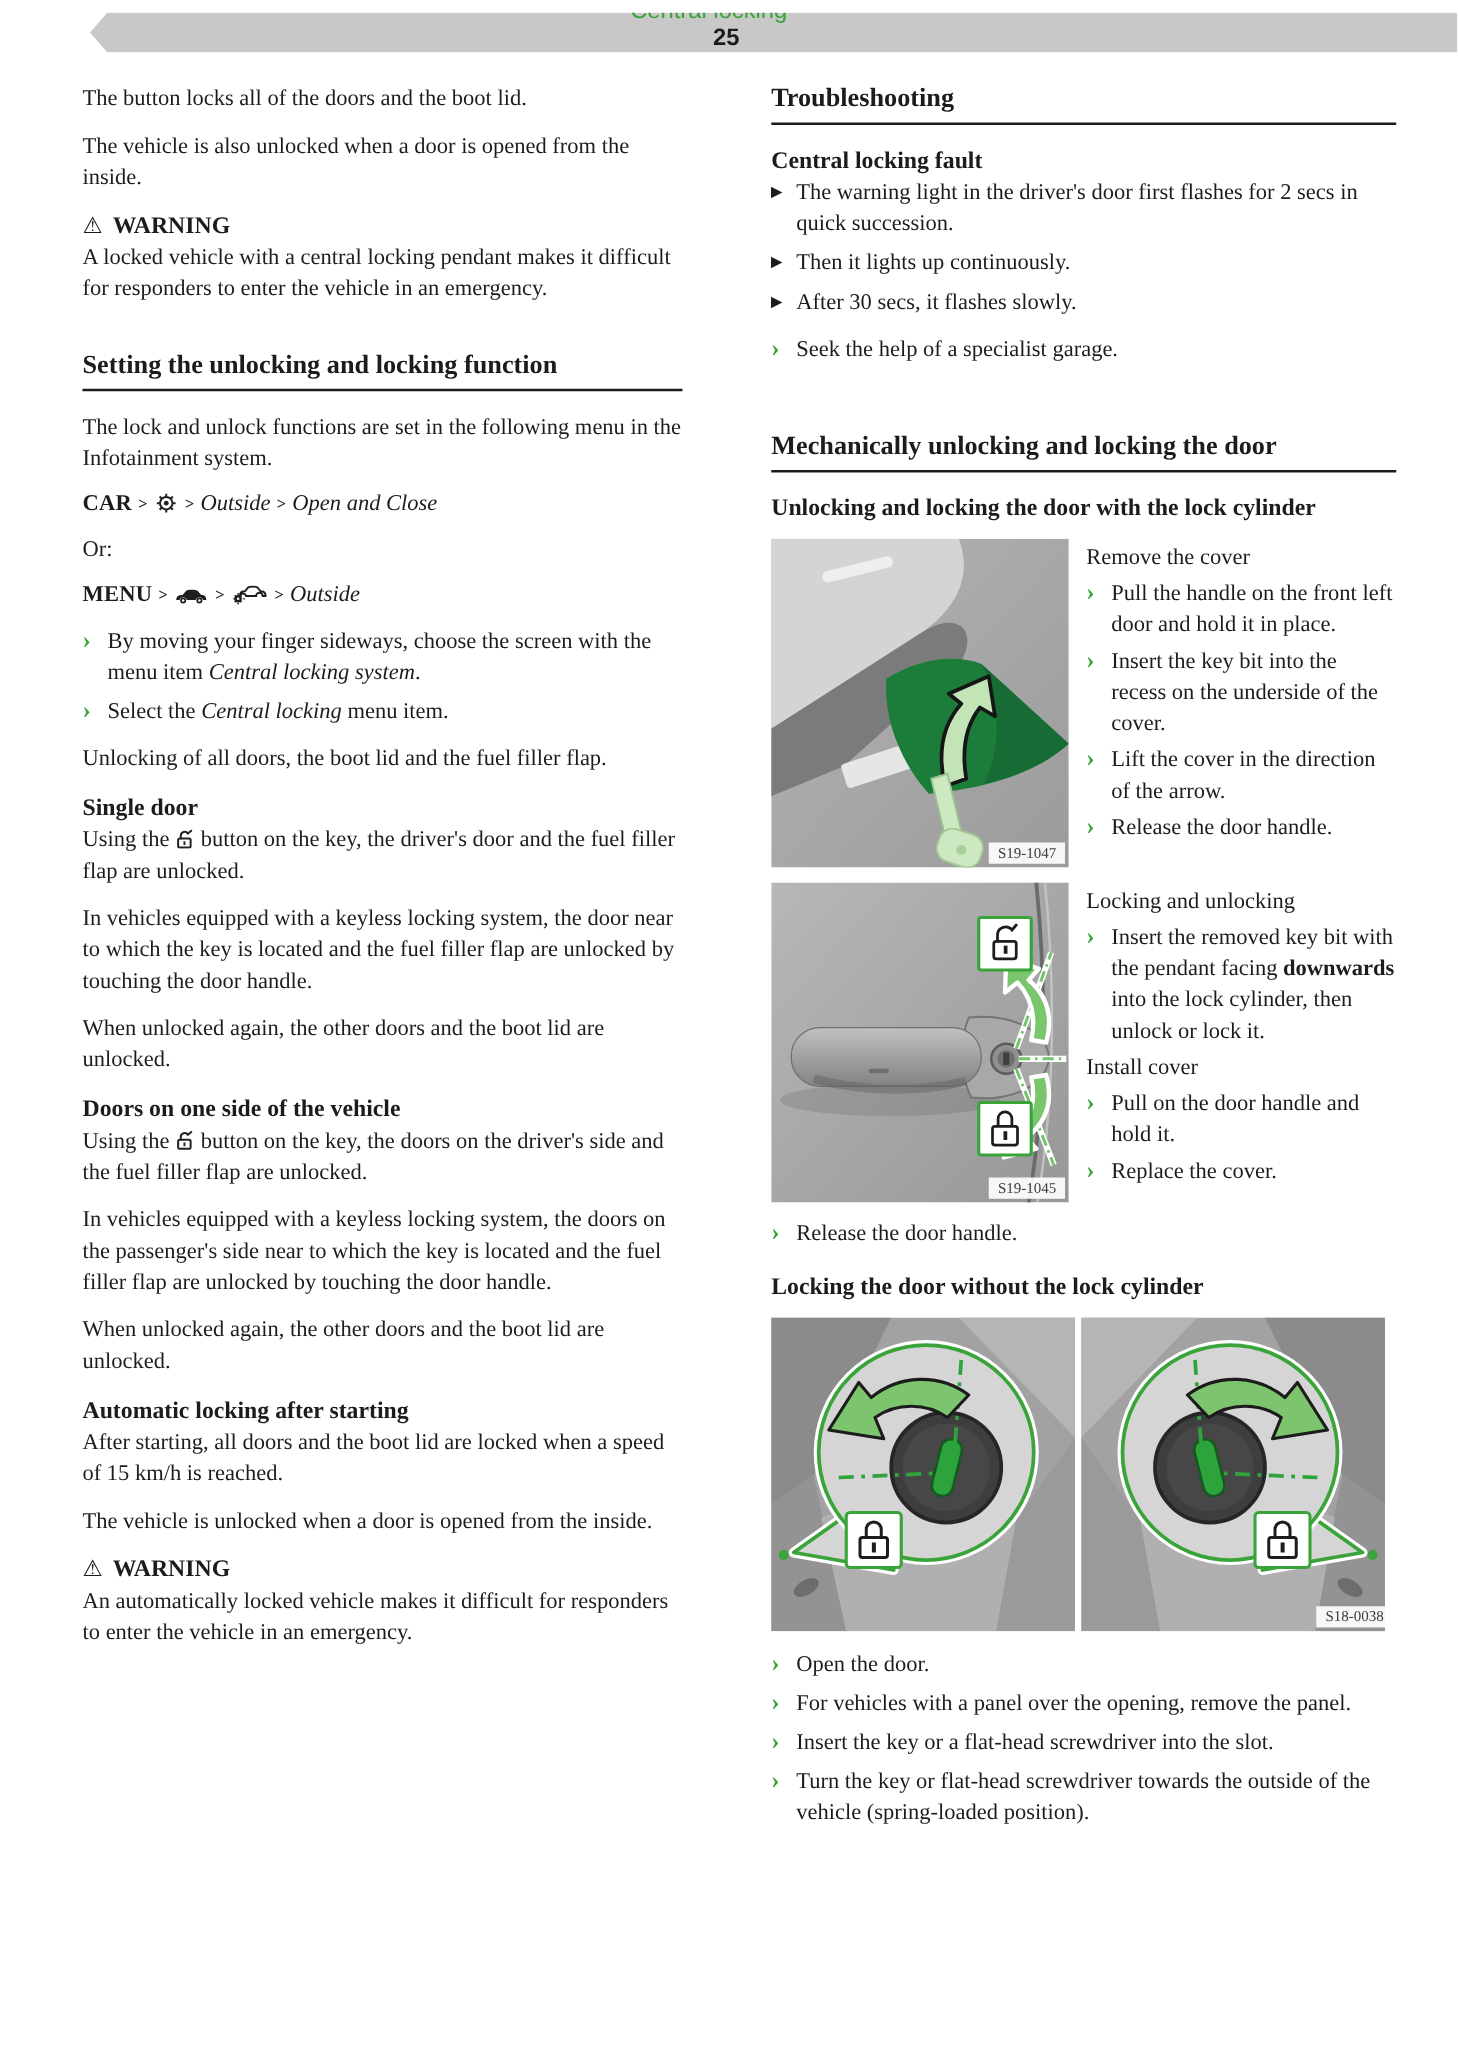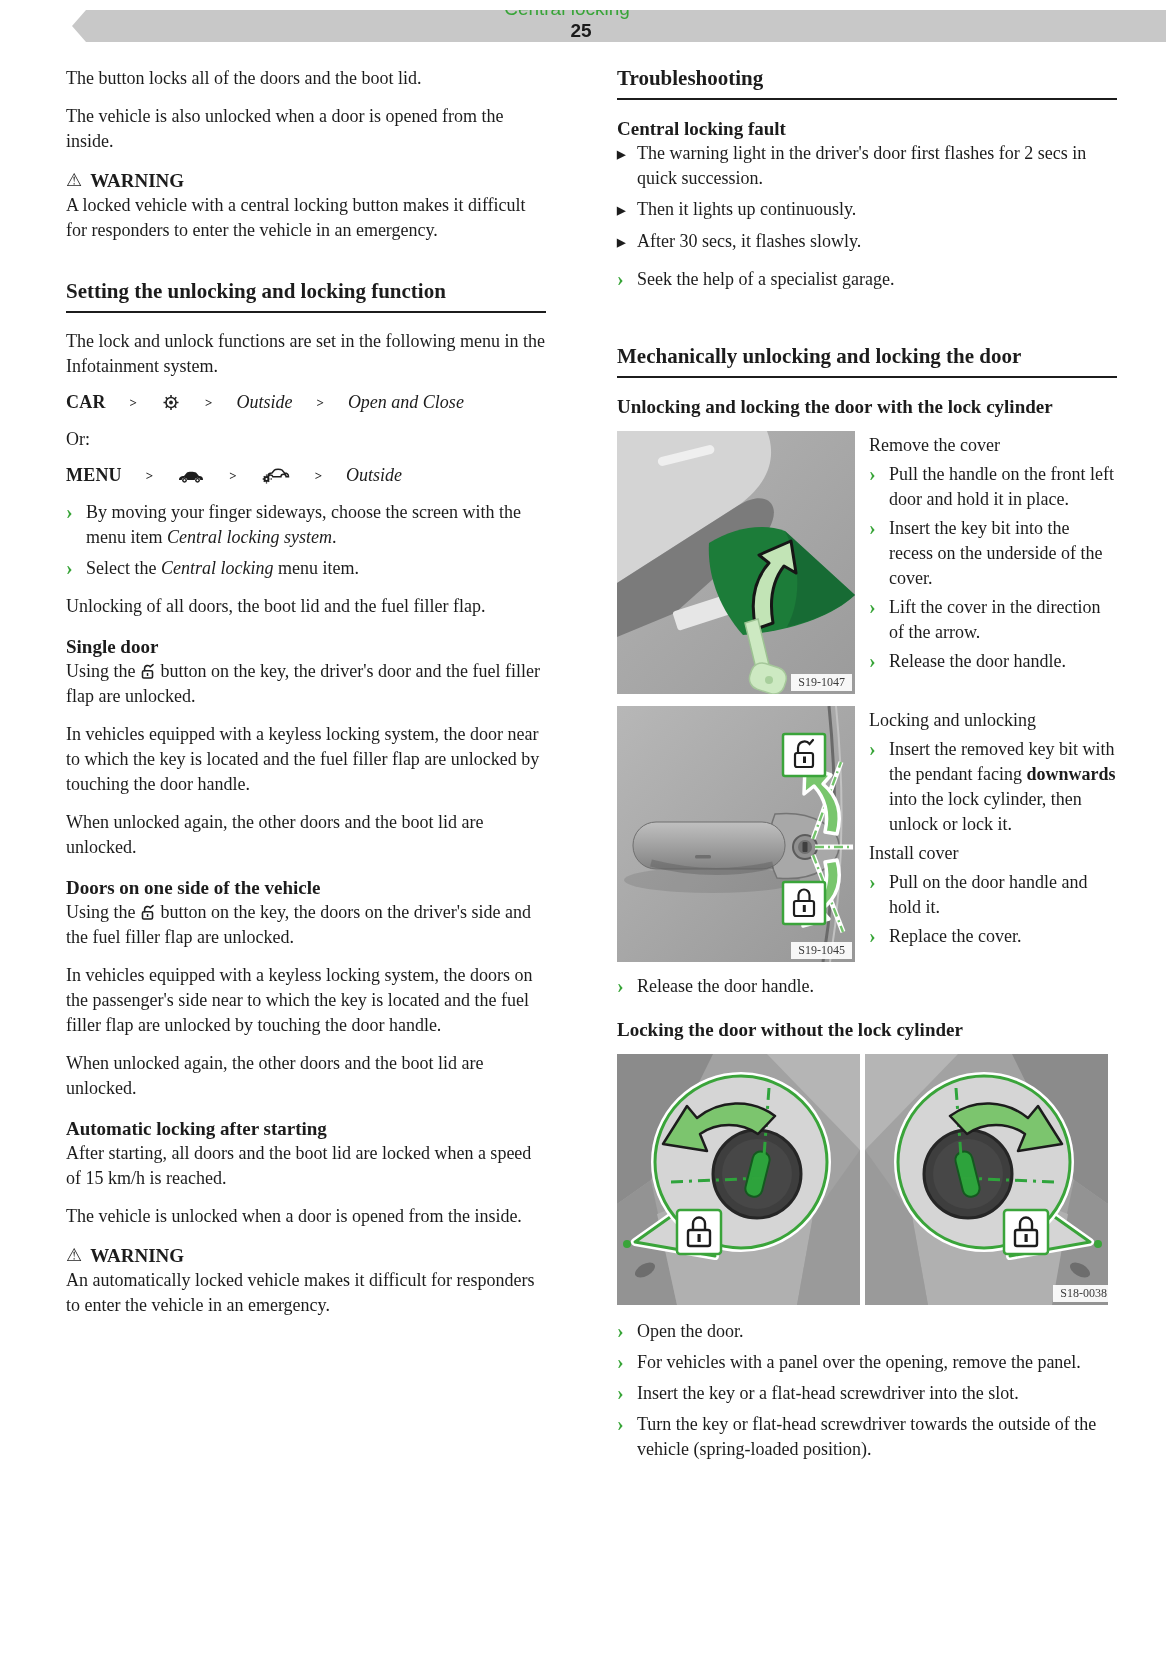--- a/index.html
+++ b/index.html
@@ -34,21 +34,21 @@
   }
   .col > :first-child { margin-top:0; }
   h3.sub { font-size:19px; line-height:25px; font-weight:700; margin-top:15px; }
   h3.sub2 { font-size:19px; line-height:25px; font-weight:700; margin:14px 0 12px; }
 
   .warning { margin:14px 0 16px; }
   .warning .wtitle { font-weight:700; font-size:19px; line-height:25px; display:flex; align-items:center; gap:8px; }
   .warning .wicon { font-size:18px; font-weight:400; }
 
   
-  .menupath { display:flex; align-items:center; gap:24px; margin:2px 0 14px; font-size:18px; }
+  .menupath { display:flex; align-items:center; gap:5px; margin:2px 0 14px; font-size:18px; }
   .menupath .mp-key { font-weight:700; letter-spacing:.2px; }
   .menupath .mp-sep { font-weight:700; font-size:13px; color:#1c1c1c; }
   .menupath .mp-it  { font-style:italic; }
   .menupath svg { display:block; }
 
   
   .steps { margin:0 0 13px; }
   .step { display:flex; font-size:18px; line-height:25px; margin-bottom:6px; }
   .step .b { flex:0 0 20px; color:#37a437; font-weight:700; font-size:20px; line-height:24px; }
   .step.tri .b { color:#1c1c1c; font-size:11px; line-height:25px; flex:0 0 20px; padding-top:1px; }
@@ -82,21 +82,21 @@
   <div class="col col-left">
 
     <p class="body">The button locks all of the doors and the boot lid.</p>
     <p class="body">The vehicle is also unlocked when a door is opened from the inside.</p>
 
     <div class="warning">
       <div class="wtitle">
         <span class="wicon">⚠</span>
         <span>WARNING</span>
       </div>
-      <p class="body tight">A locked vehicle with a central locking button makes it difficult for responders to enter the vehicle in an emergency.</p>
+      <p class="body tight">A locked vehicle with a central locking pendant makes it difficult for responders to enter the vehicle in an emergency.</p>
     </div>
 
     <h2 class="section">Setting the unlocking and locking function</h2>
 
     <p class="body">The lock and unlock functions are set in the following menu in the Infotainment system.</p>
 
     <div class="menupath">
       <span class="mp-key">CAR</span>
       <span class="mp-sep">&gt;</span>
       <svg width="20" height="19" viewBox="0 0 20 19">

